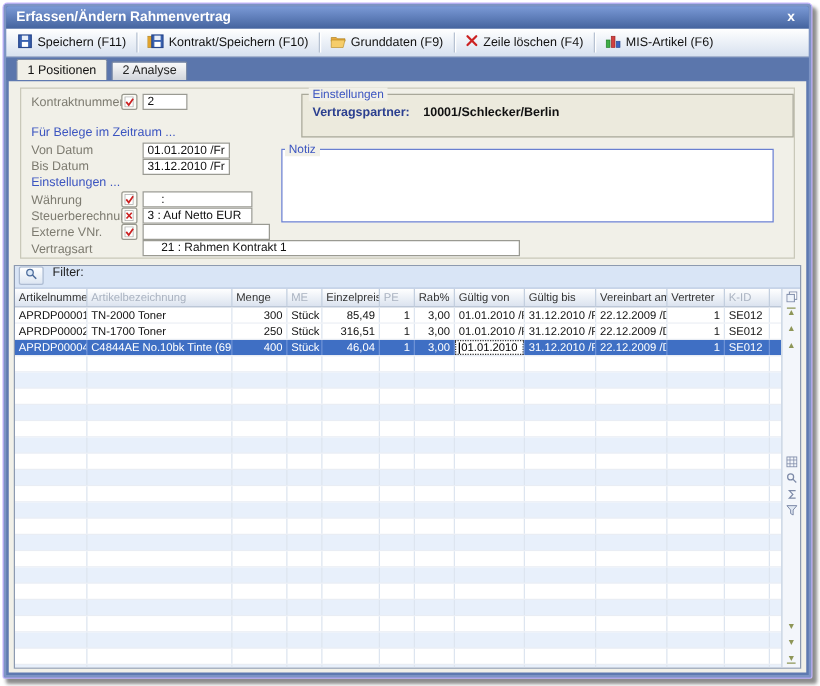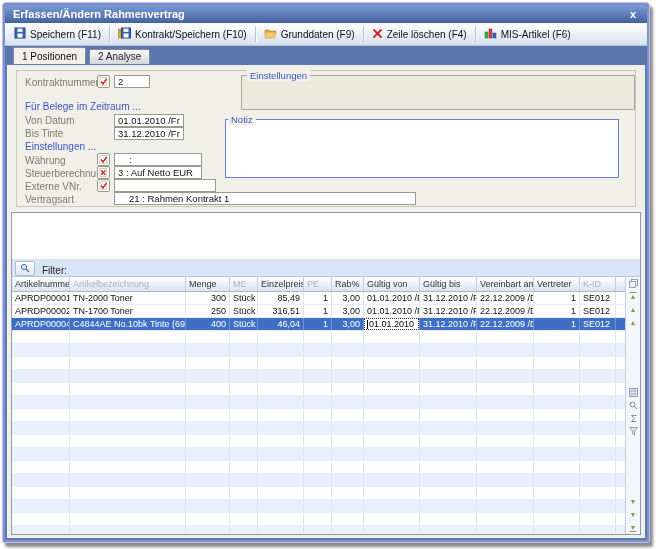--- a/index.html
+++ b/index.html
@@ -38,21 +38,21 @@
   .gbox1{position:absolute;left:224px;top:4px;width:392px;height:33px;border:1px solid #a9a89a;background:#eceadd;}
   .gcap{position:absolute;top:-6px;left:5px;background:#f1f0e8;padding:0 3px;font-size:9.5px;color:#3c55c0;}
   .vp{position:absolute;left:8px;top:9px;font-size:10px;font-weight:bold;white-space:nowrap;}
   .vp .vpl{color:#2b3f8f;margin-right:8px;}
   .vp .vpv{color:#111;}
   .notiz{position:absolute;left:208px;top:48px;width:392px;height:57px;background:#fff;border:1px solid #6a7fd0;}
   
   .twrap{position:absolute;left:4px;right:4px;top:147px;bottom:3px;background:#fff;
        border:1px solid #8d9ab0;display:flex;flex-direction:column;overflow:hidden;}
   .frow{height:17px;background:#d9e5f6;border-bottom:1px solid #bac9df;display:flex;
-       align-items:flex-end;padding-left:3px;font-size:10px;color:#222;flex:none;margin-top:46px;}
+       align-items:flex-start;padding-left:3px;font-size:10px;color:#222;flex:none;}
   .fbtn{width:18px;height:13px;border:1px solid #aebcd2;background:linear-gradient(#fff,#dde6f2);
        border-radius:2px;display:flex;align-items:center;justify-content:center;margin-right:7px;}
   .gwrap{flex:1;display:flex;overflow:hidden;}
   .gmain{flex:1;display:flex;flex-direction:column;overflow:hidden;}
   .ghead{height:14px;display:flex;background:linear-gradient(#ffffff,#dbe3ef);
        border-bottom:1px solid #a9b7cb;flex:none;}
   .hc{flex:none;border-right:1px solid #c3cfdf;font-size:9px;color:#333;padding:2px 3px 0;
        white-space:nowrap;overflow:hidden;box-sizing:border-box;}
   .hc.muted{color:#a9b2c0;}
   .hc.fill{flex:1;border-right:none;}
@@ -148,21 +148,21 @@
             <path d="M2 4.5l2 2.5 3.5-5" fill="none" stroke="#cc2222" stroke-width="1.4"></path>
           </svg>
         </div>
       <div class="finput" style="left:97px;top:4px;width:36px">2</div>
 
       <div class="sect" style="left:8px;top:30px">Für Belege im Zeitraum ...</div>
 
       <div class="flabel" style="left:8px;top:44px">Von Datum</div>
       <div class="finput" style="left:97px;top:43px;width:70px">01.01.2010 /Fr</div>
 
-      <div class="flabel" style="left:8px;top:57px">Bis Tinte</div>
+      <div class="flabel" style="left:8px;top:57px">Bis Datum</div>
       <div class="finput" style="left:97px;top:56px;width:70px">31.12.2010 /Fr</div>
 
       <div class="sect" style="left:8px;top:70px">Einstellungen ...</div>
 
       <div class="flabel" style="left:8px;top:84px">Währung</div>
       <div class="iconbtn" style="left:80px;top:82px">
           <svg width="9" height="9" viewBox="0 0 9 9">
             <rect x="1" y="0.5" width="6.5" height="8" fill="#fff" stroke="#aaa" stroke-width=".6"></rect>
             <path d="M2 4.5l2 2.5 3.5-5" fill="none" stroke="#cc2222" stroke-width="1.4"></path>
           </svg>
@@ -185,20 +185,24 @@
             <path d="M2 4.5l2 2.5 3.5-5" fill="none" stroke="#cc2222" stroke-width="1.4"></path>
           </svg>
         </div>
       <div class="finput" style="left:97px;top:108px;width:102px"></div>
 
       <div class="flabel" style="left:8px;top:123px">Vertragsart</div>
       <div class="finput pad-code" style="left:97px;top:121px;width:302px">21 : Rahmen Kontrakt 1</div>
 
       <div class="gbox1">
         <div class="gcap">Einstellungen</div>
+        <div class="vp">
+          <span class="vpl">Vertragspartner:</span>
+          <span class="vpv">10001/Schlecker/Berlin</span>
+        </div>
       </div>
 
       <div class="notiz">
         <div class="gcap" style="left:2px">Notiz</div>
       </div>
     </div>
 
     <div class="twrap">
       <div class="frow">
         <div class="fbtn">

